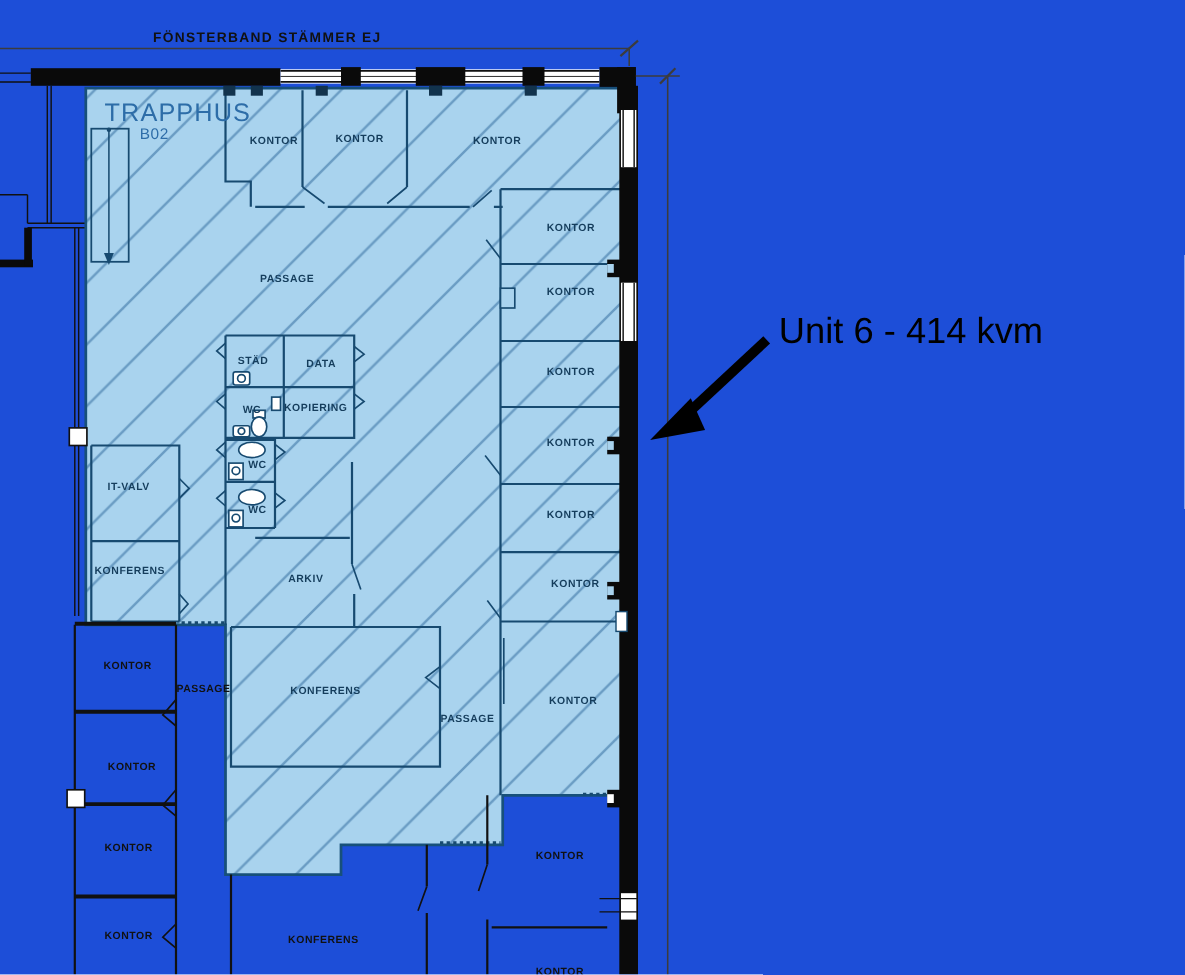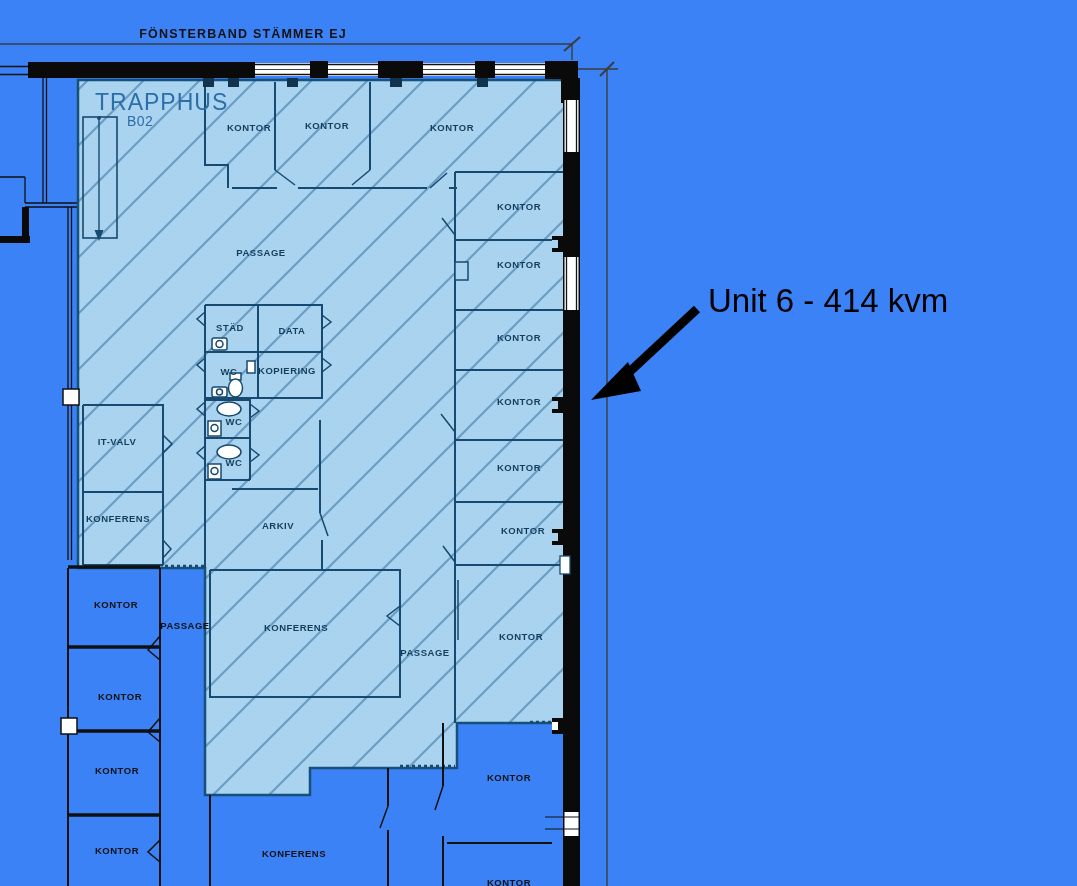--- a/index.html
+++ b/index.html
@@ -1,16 +1,16 @@
 <!DOCTYPE html>
 <html><head>
 <meta charset="utf-8">
 <style>
   html,body{margin:0;padding:0;background:#ffffff;}
-  #stage{position:relative;width:1077px;height:886px;background:#3b82f6;overflow:hidden;
+  #stage{position:relative;width:1077px;height:886px;background:#1d4ed8;overflow:hidden;
          font-family:"Liberation Sans",sans-serif;}
   svg{position:absolute;left:0;top:0;}
   .rl{font-family:"Liberation Sans",sans-serif;font-size:9.5px;font-weight:bold;letter-spacing:.5px;}
   .navy{fill:#153d5c;}
   .blk{fill:#111111;}
   .trapphus{font-family:"Liberation Sans",sans-serif;font-size:23px;letter-spacing:1px;fill:#2d6da8;}
   .b02{font-family:"Liberation Sans",sans-serif;font-size:14px;letter-spacing:.5px;fill:#2d6da8;}
   .topnote{font-family:"Liberation Sans",sans-serif;font-size:12.5px;font-weight:bold;letter-spacing:1.2px;fill:#111;}
   .callout{font-family:"Liberation Sans",sans-serif;font-size:33px;fill:#000;}
   .mid{text-anchor:middle;}

